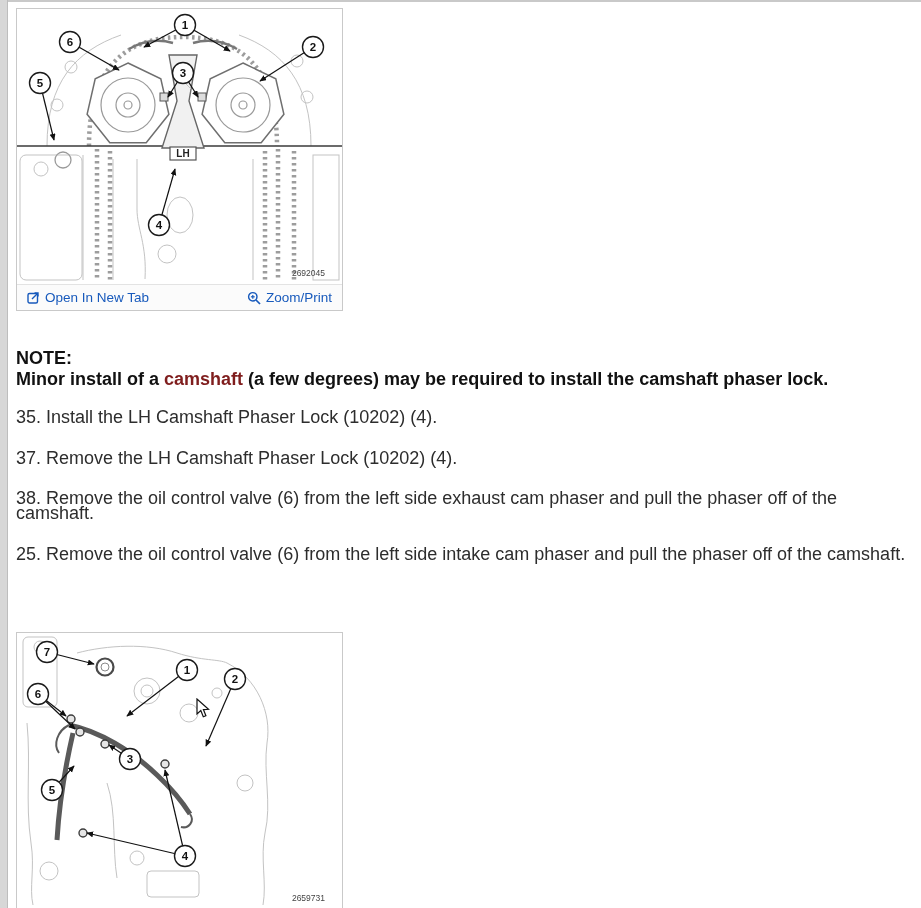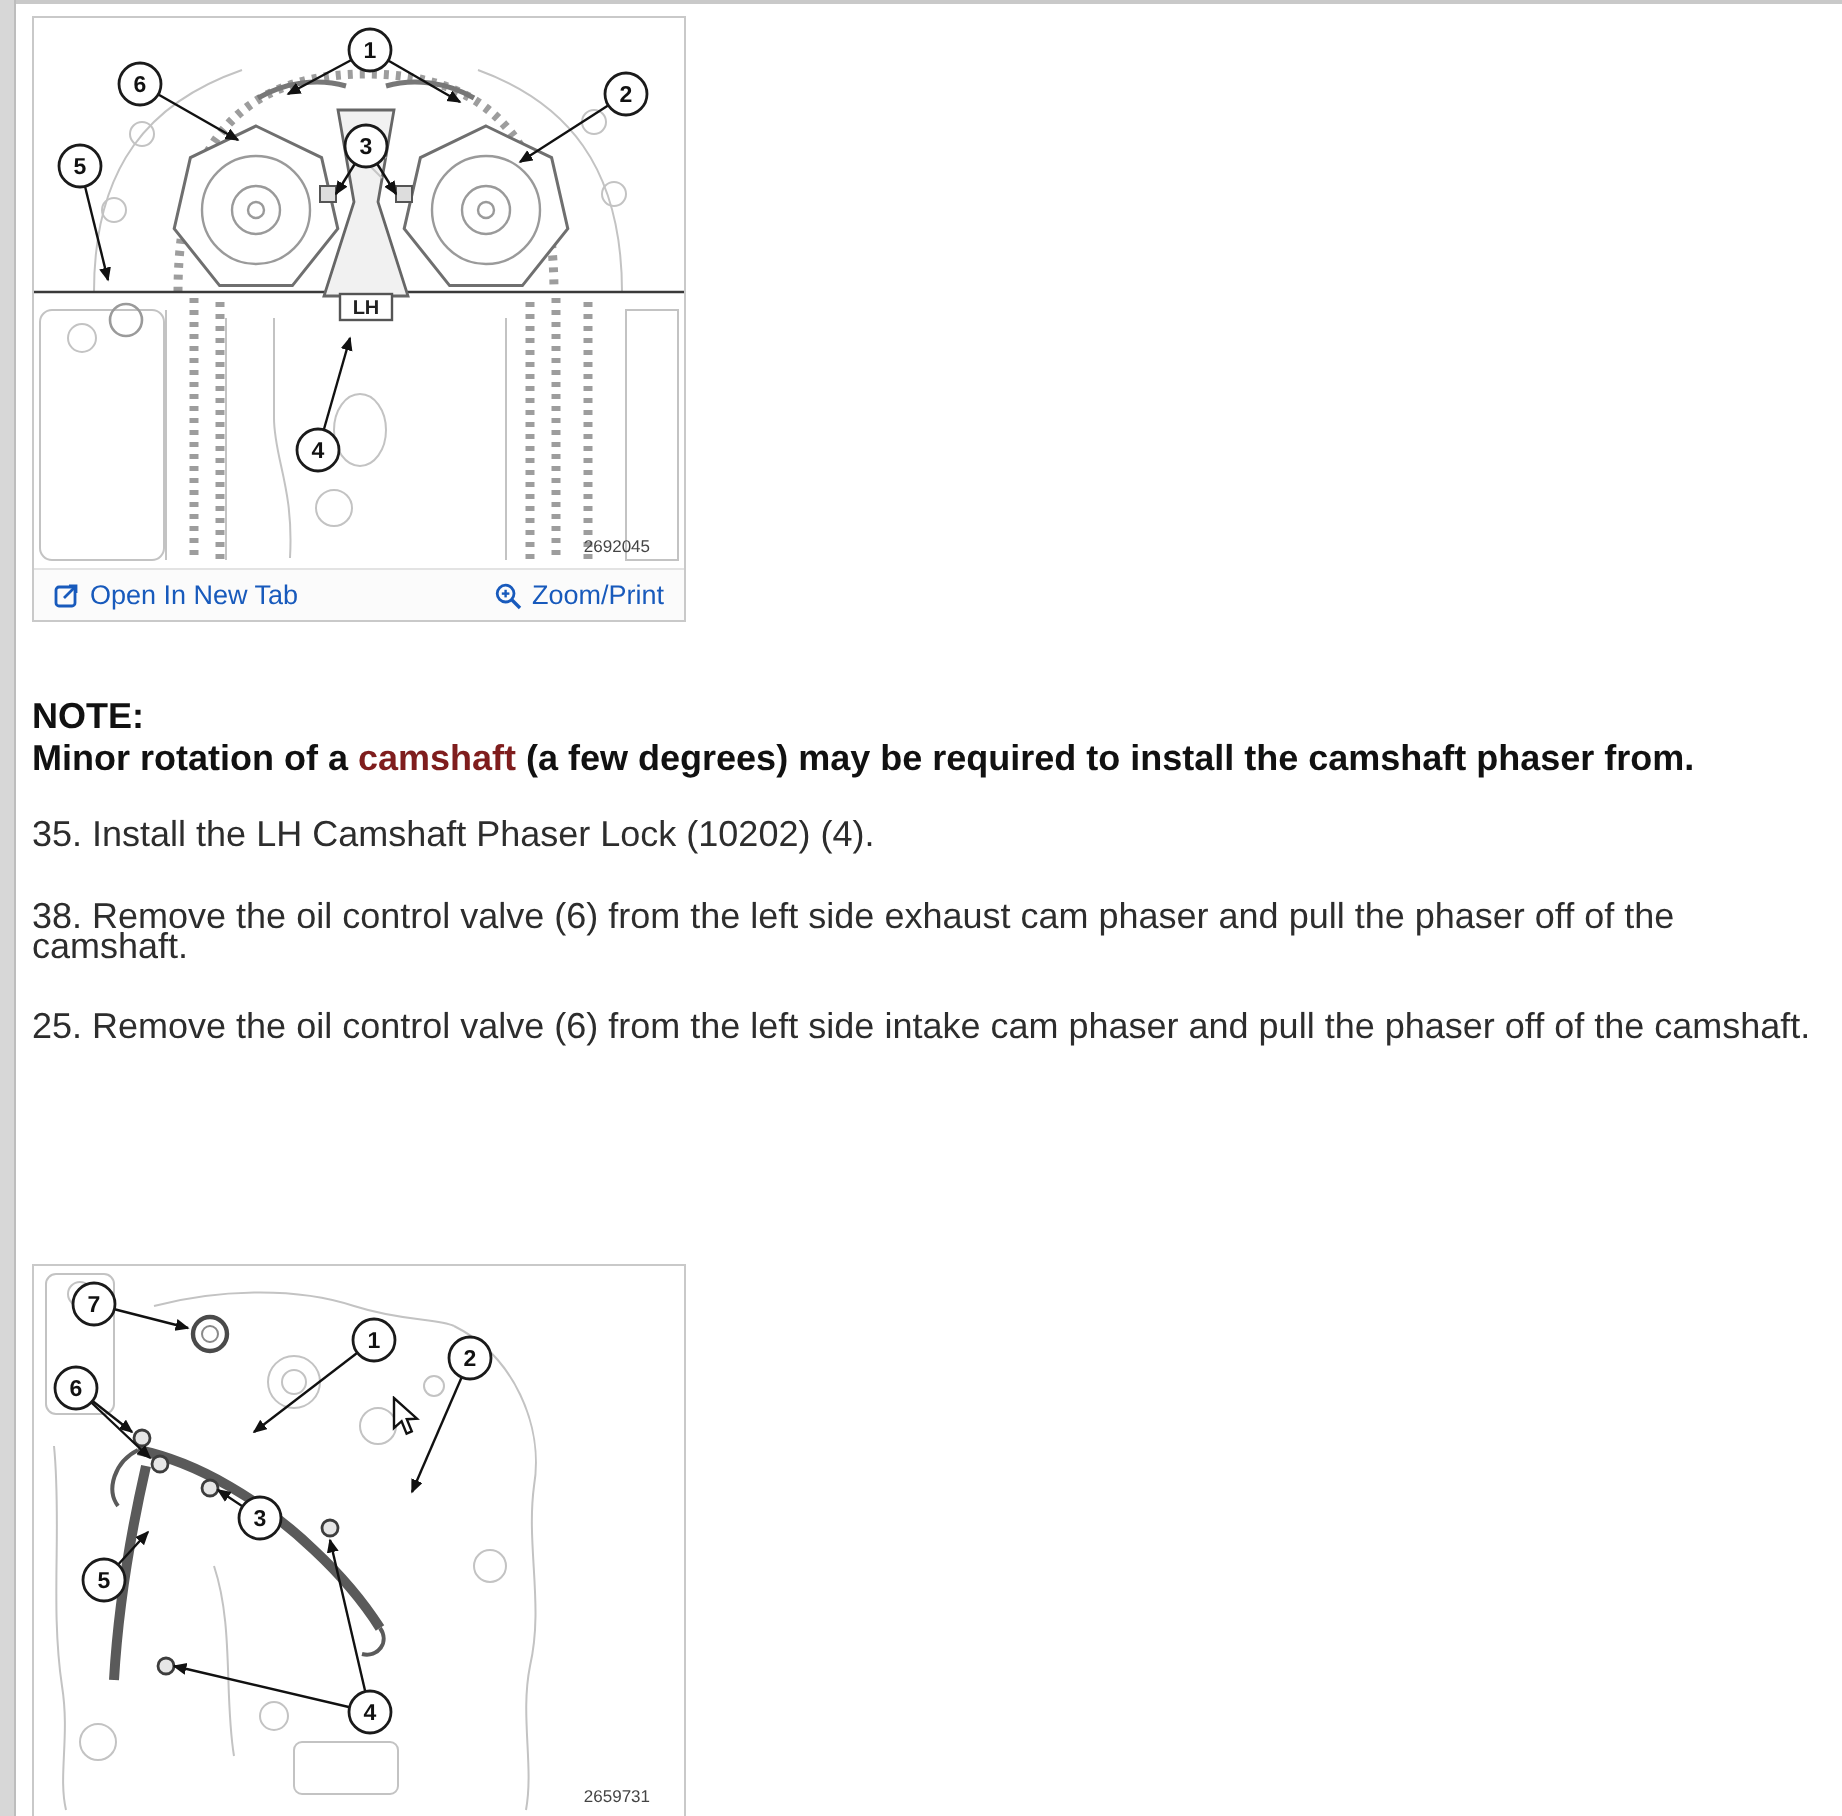--- a/index.html
+++ b/index.html
@@ -158,25 +158,26 @@
         <line x1="3.9" y1="5.8" x2="7.7" y2="5.8" stroke="#185abc" stroke-width="1.2"></line>
         <line x1="5.8" y1="3.9" x2="5.8" y2="7.7" stroke="#185abc" stroke-width="1.2"></line>
       </svg>
       <span>Zoom/Print</span>
     </a>
   </div>
 </div>
 
 <div class="textcol" id="noteblock">
   <div>NOTE:</div>
-  <div><span>Minor rotation of a </span><a class="link">camshaft</a><span> (a few degrees) may be required to install the camshaft phaser from.</span></div>
+  <div><span>Minor install of a </span><a class="link">camshaft</a><span> (a few degrees) may be required to install the camshaft phaser lock.</span></div>
 </div>
 
 <div class="textcol" id="steps">
   <p><span>35. Install the LH Camshaft Phaser Lock (10202) (4).</span></p>
+  <p><span>37. Remove the LH Camshaft Phaser Lock (10202) (4).</span></p>
   <p><span>38. Remove the oil control valve (6) from the left side exhaust cam phaser and pull the phaser off of the camshaft.</span></p>
   <p><span>25. Remove the oil control valve (6) from the left side intake cam phaser and pull the phaser off of the camshaft.</span></p>
 </div>
 
 <div class="figbox" id="figbox2">
   <svg class="fig-canvas" viewBox="0 0 325 274">
     <defs>
       <marker id="ah2" markerWidth="8" markerHeight="8" refX="6.2" refY="3" orient="auto" markerUnits="userSpaceOnUse">
         <path d="M0,0 L7,3 L0,6 Z" fill="#111"></path>
       </marker>

